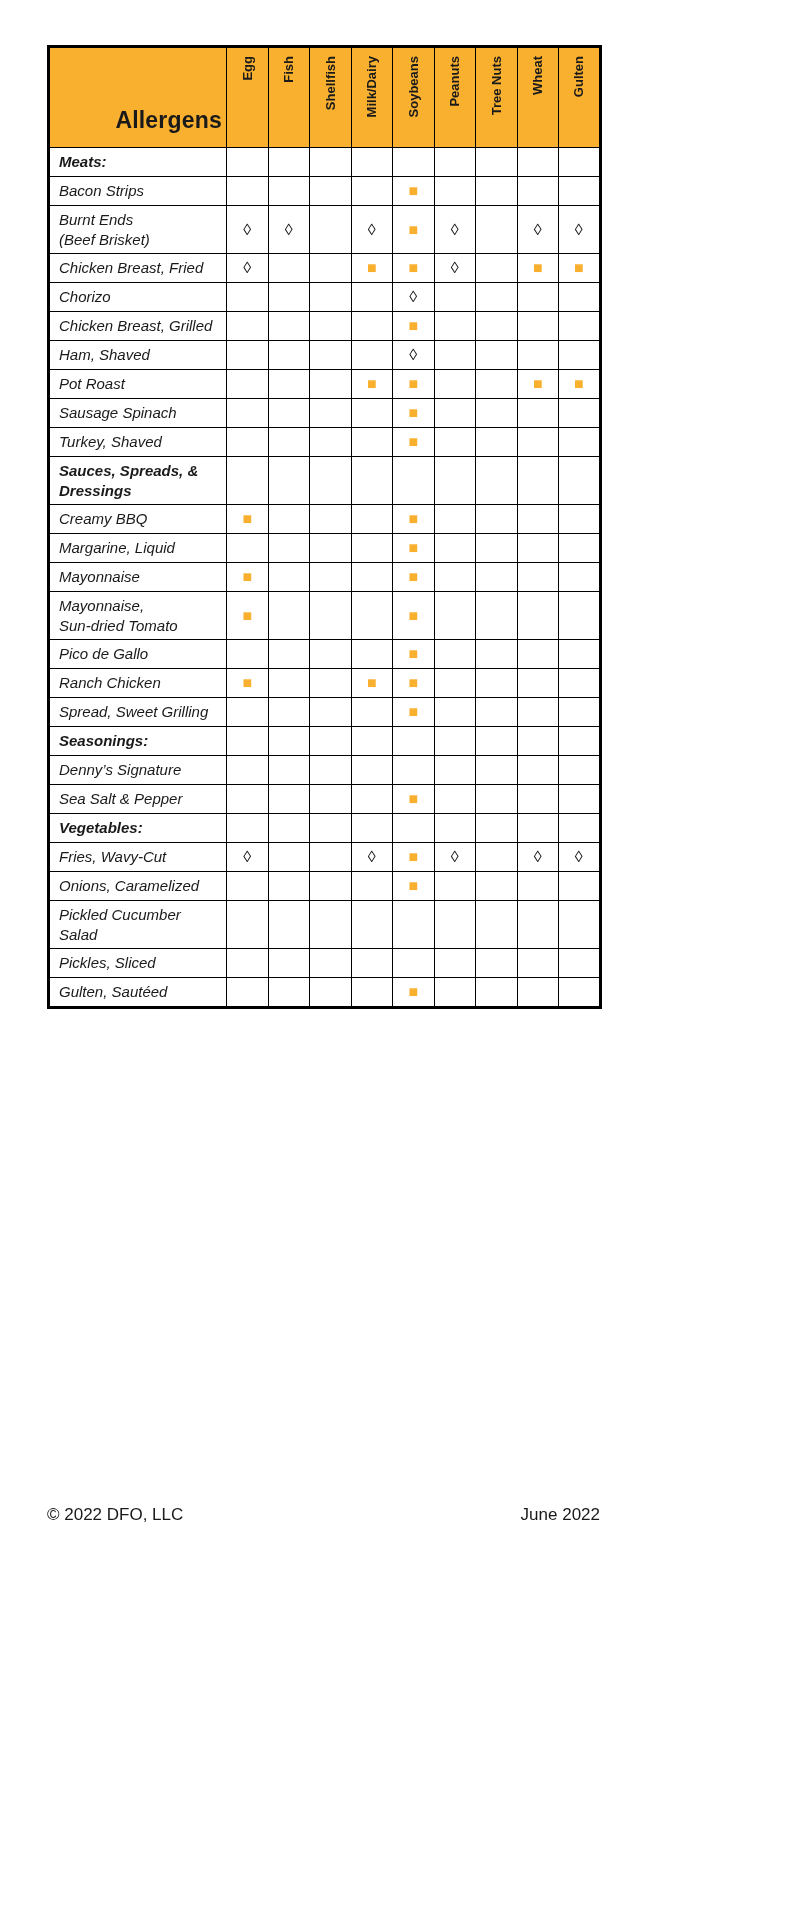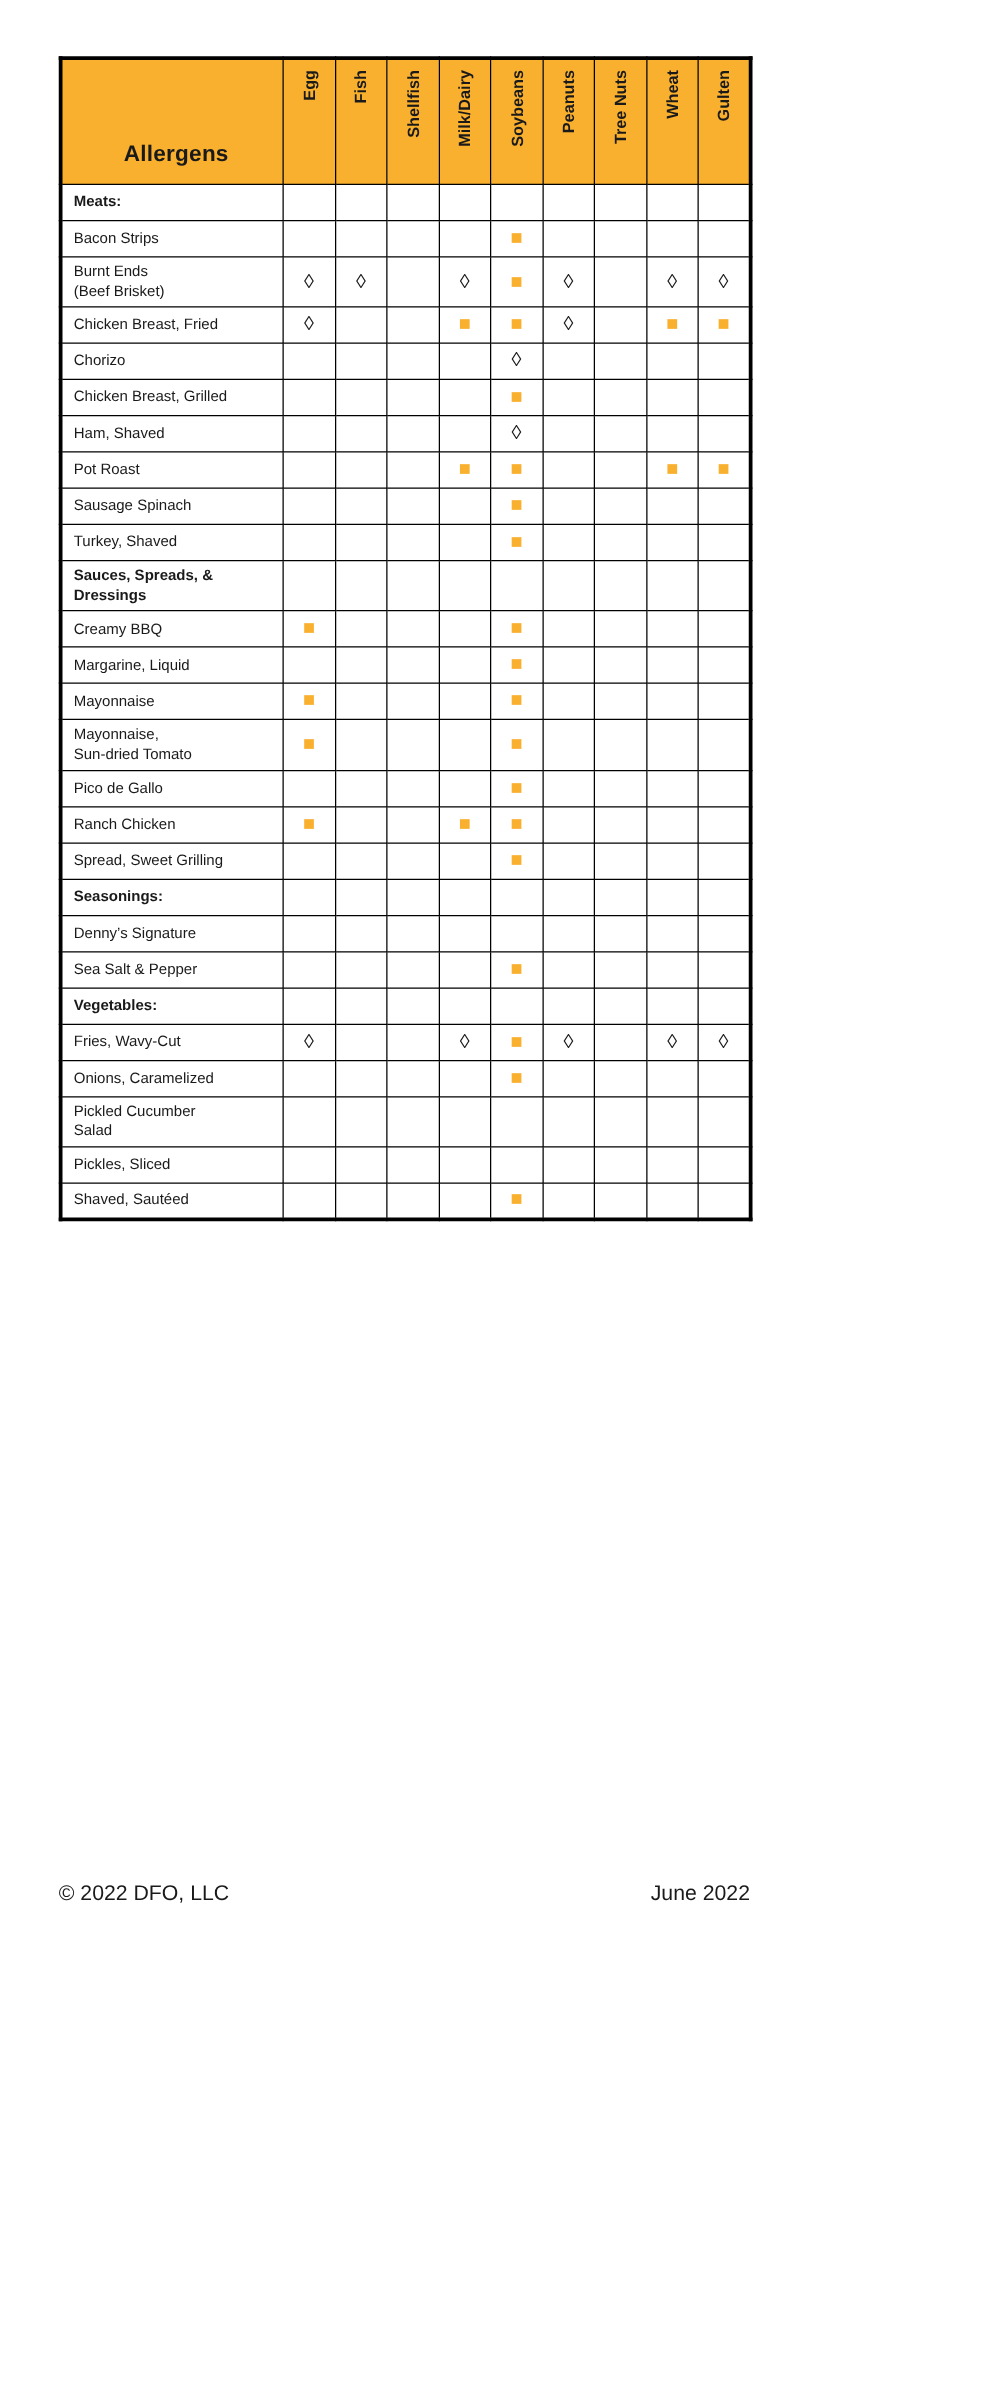--- a/index.html
+++ b/index.html
@@ -36,23 +36,23 @@
     border: 1.5px solid var(--border, #000);
   }
   col.label-col { width: 178px; }
   col.mark-col  { width: 41.5px; }
 
   thead th {
     background: var(--header-bg, #F9B02F);
   }
   th.title-cell {
     vertical-align: bottom;
-    text-align: center;
+    text-align: right;
     padding: 16px 4px 13px 10px;
-    font-size: 18px;
+    font-size: 23px;
     font-weight: bold;
     letter-spacing: 0.2px;
   }
   th.col-head {
     vertical-align: top;
     height: 101px;
     padding-top: 8px;
     text-align: center;
   }
   .vert {
@@ -61,24 +61,25 @@
     transform: rotate(180deg);
     font-weight: bold;
     font-size: 13px;
     line-height: 1;
     white-space: nowrap;
   }
 
   tbody td { height: 29px; }
   td.label {
     padding: 4px 4px 4px 9px;
-    font-size: 12px;
+    font-size: 15px;
     line-height: 1.3;
     white-space: pre-line;
     vertical-align: middle;
+    font-style: italic;
   }
   td.label.section { font-weight: bold; }
   td.mark {
     text-align: center;
     vertical-align: middle;
     font-size: 0; 
   }
   .sq {
     color: var(--accent, #F9B02F);
     font-size: 16px;
@@ -445,21 +446,21 @@
           <td class="mark"></td>
           <td class="mark"></td>
           <td class="mark"></td>
           <td class="mark"></td>
           <td class="mark"></td>
           <td class="mark"></td>
           <td class="mark"></td>
           <td class="mark"></td>
         </tr>
         <tr>
-          <td class="label">Shaved, Sautéed</td>
+          <td class="label">Gulten, Sautéed</td>
           <td class="mark"></td>
           <td class="mark"></td>
           <td class="mark"></td>
           <td class="mark"></td>
           <td class="mark"><span class="sq">■</span></td>
           <td class="mark"></td>
           <td class="mark"></td>
           <td class="mark"></td>
           <td class="mark"></td>
         </tr>

